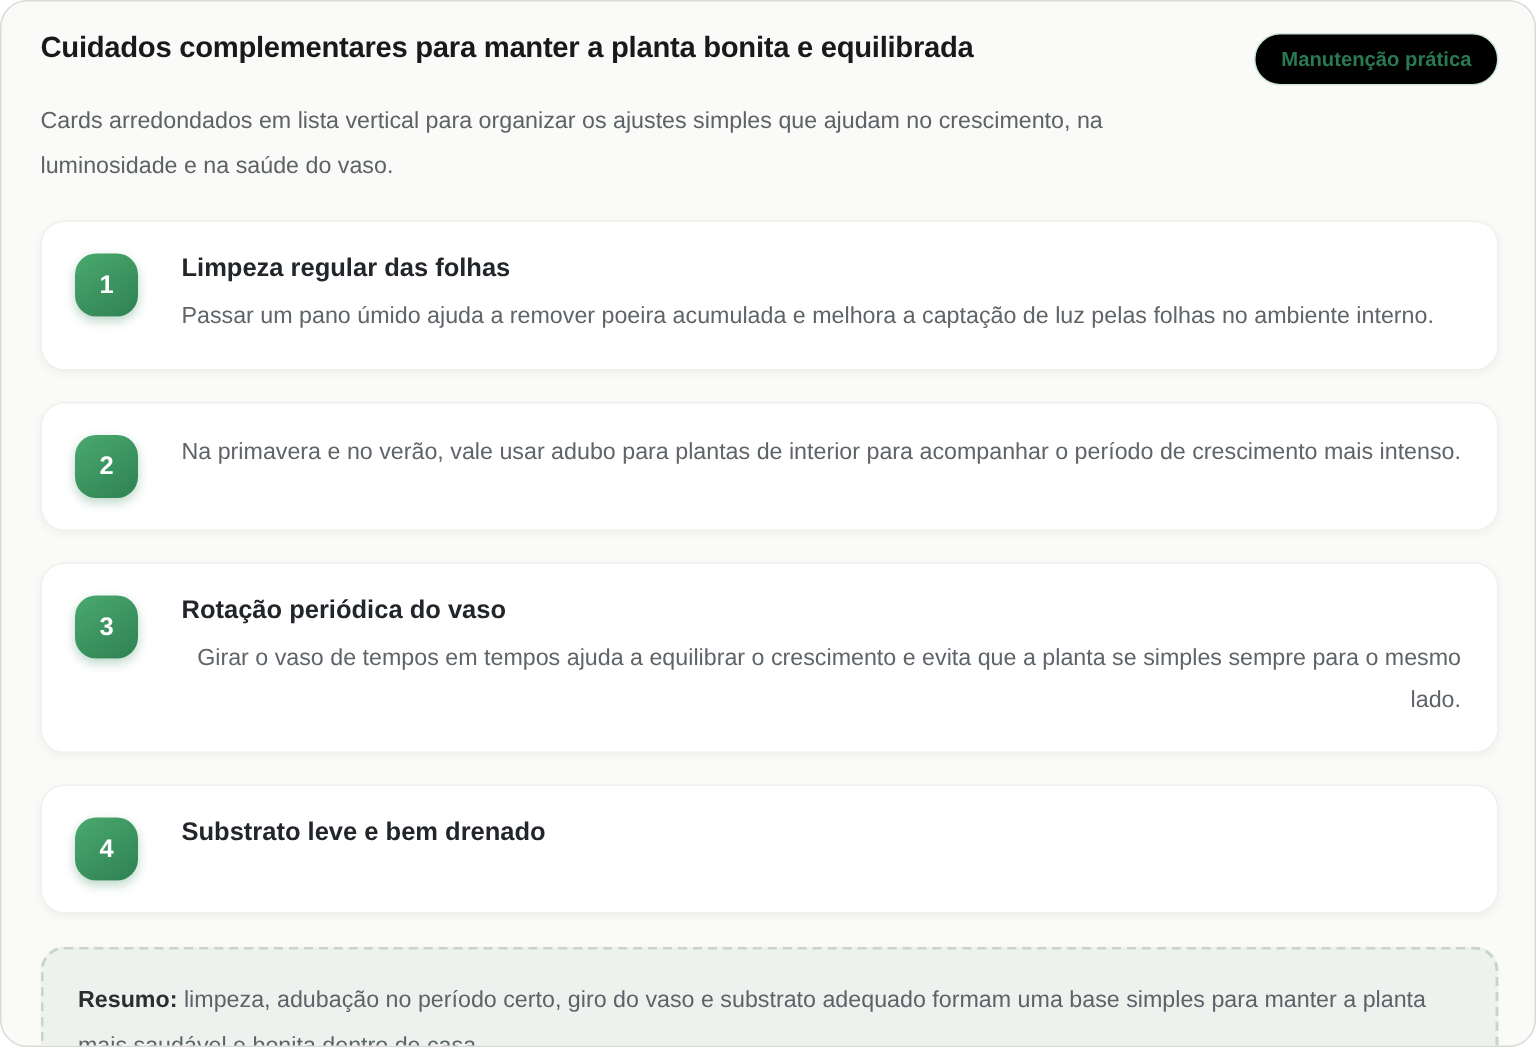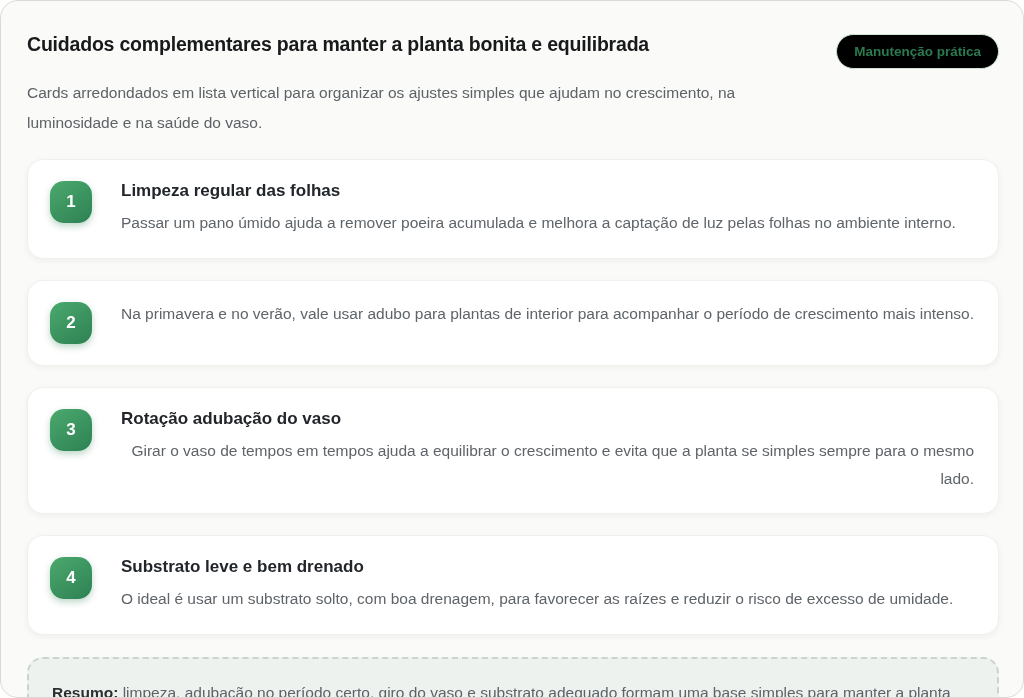--- a/index.html
+++ b/index.html
@@ -8,21 +8,21 @@
     padding: 0;
     background: #ffffff;
     font-family: "Liberation Sans", sans-serif;
   }
   .frame {
     width: 1024px;
     height: 698px;
     border: 1px solid #d9d9d6;
     border-radius: 18px;
     background: #fafaf8;
-    padding: 20px 24px 24px 26px;
+    padding: 8px 24px 24px 26px;
     overflow: hidden;
   }
   .header-row {
     display: flex;
     justify-content: space-between;
     align-items: flex-start;
     gap: 20px;
   }
   .page-title {
     margin: 12px 0 0 0;
@@ -137,30 +137,29 @@
     <div class="care-card">
       <div class="num-badge">2</div>
       <div>
         <p class="card-desc">Na primavera e no verão, vale usar adubo para plantas de interior para acompanhar o período de crescimento mais intenso.</p>
       </div>
     </div>
 
     <div class="care-card">
       <div class="num-badge">3</div>
       <div>
-        <h2 class="card-title">Rotação adubação do vaso</h2>
+        <h2 class="card-title">Rotação periódica do vaso</h2>
         <p class="card-desc">Girar o vaso de tempos em tempos ajuda a equilibrar o crescimento e evita que a planta se simples sempre para o mesmo lado.</p>
       </div>
     </div>
 
     <div class="care-card">
       <div class="num-badge">4</div>
       <div>
         <h2 class="card-title">Substrato leve e bem drenado</h2>
-        <p class="card-desc">O ideal é usar um substrato solto, com boa drenagem, para favorecer as raízes e reduzir o risco de excesso de umidade.</p>
       </div>
     </div>
 
   </div>
 
   <div class="summary-box">
     <p class="summary-text">
       <span class="summary-label">Resumo:</span><span> limpeza, adubação no período certo, giro do vaso e substrato adequado formam uma base simples para manter a planta mais saudável e bonita dentro de casa.</span>
     </p>
   </div>

